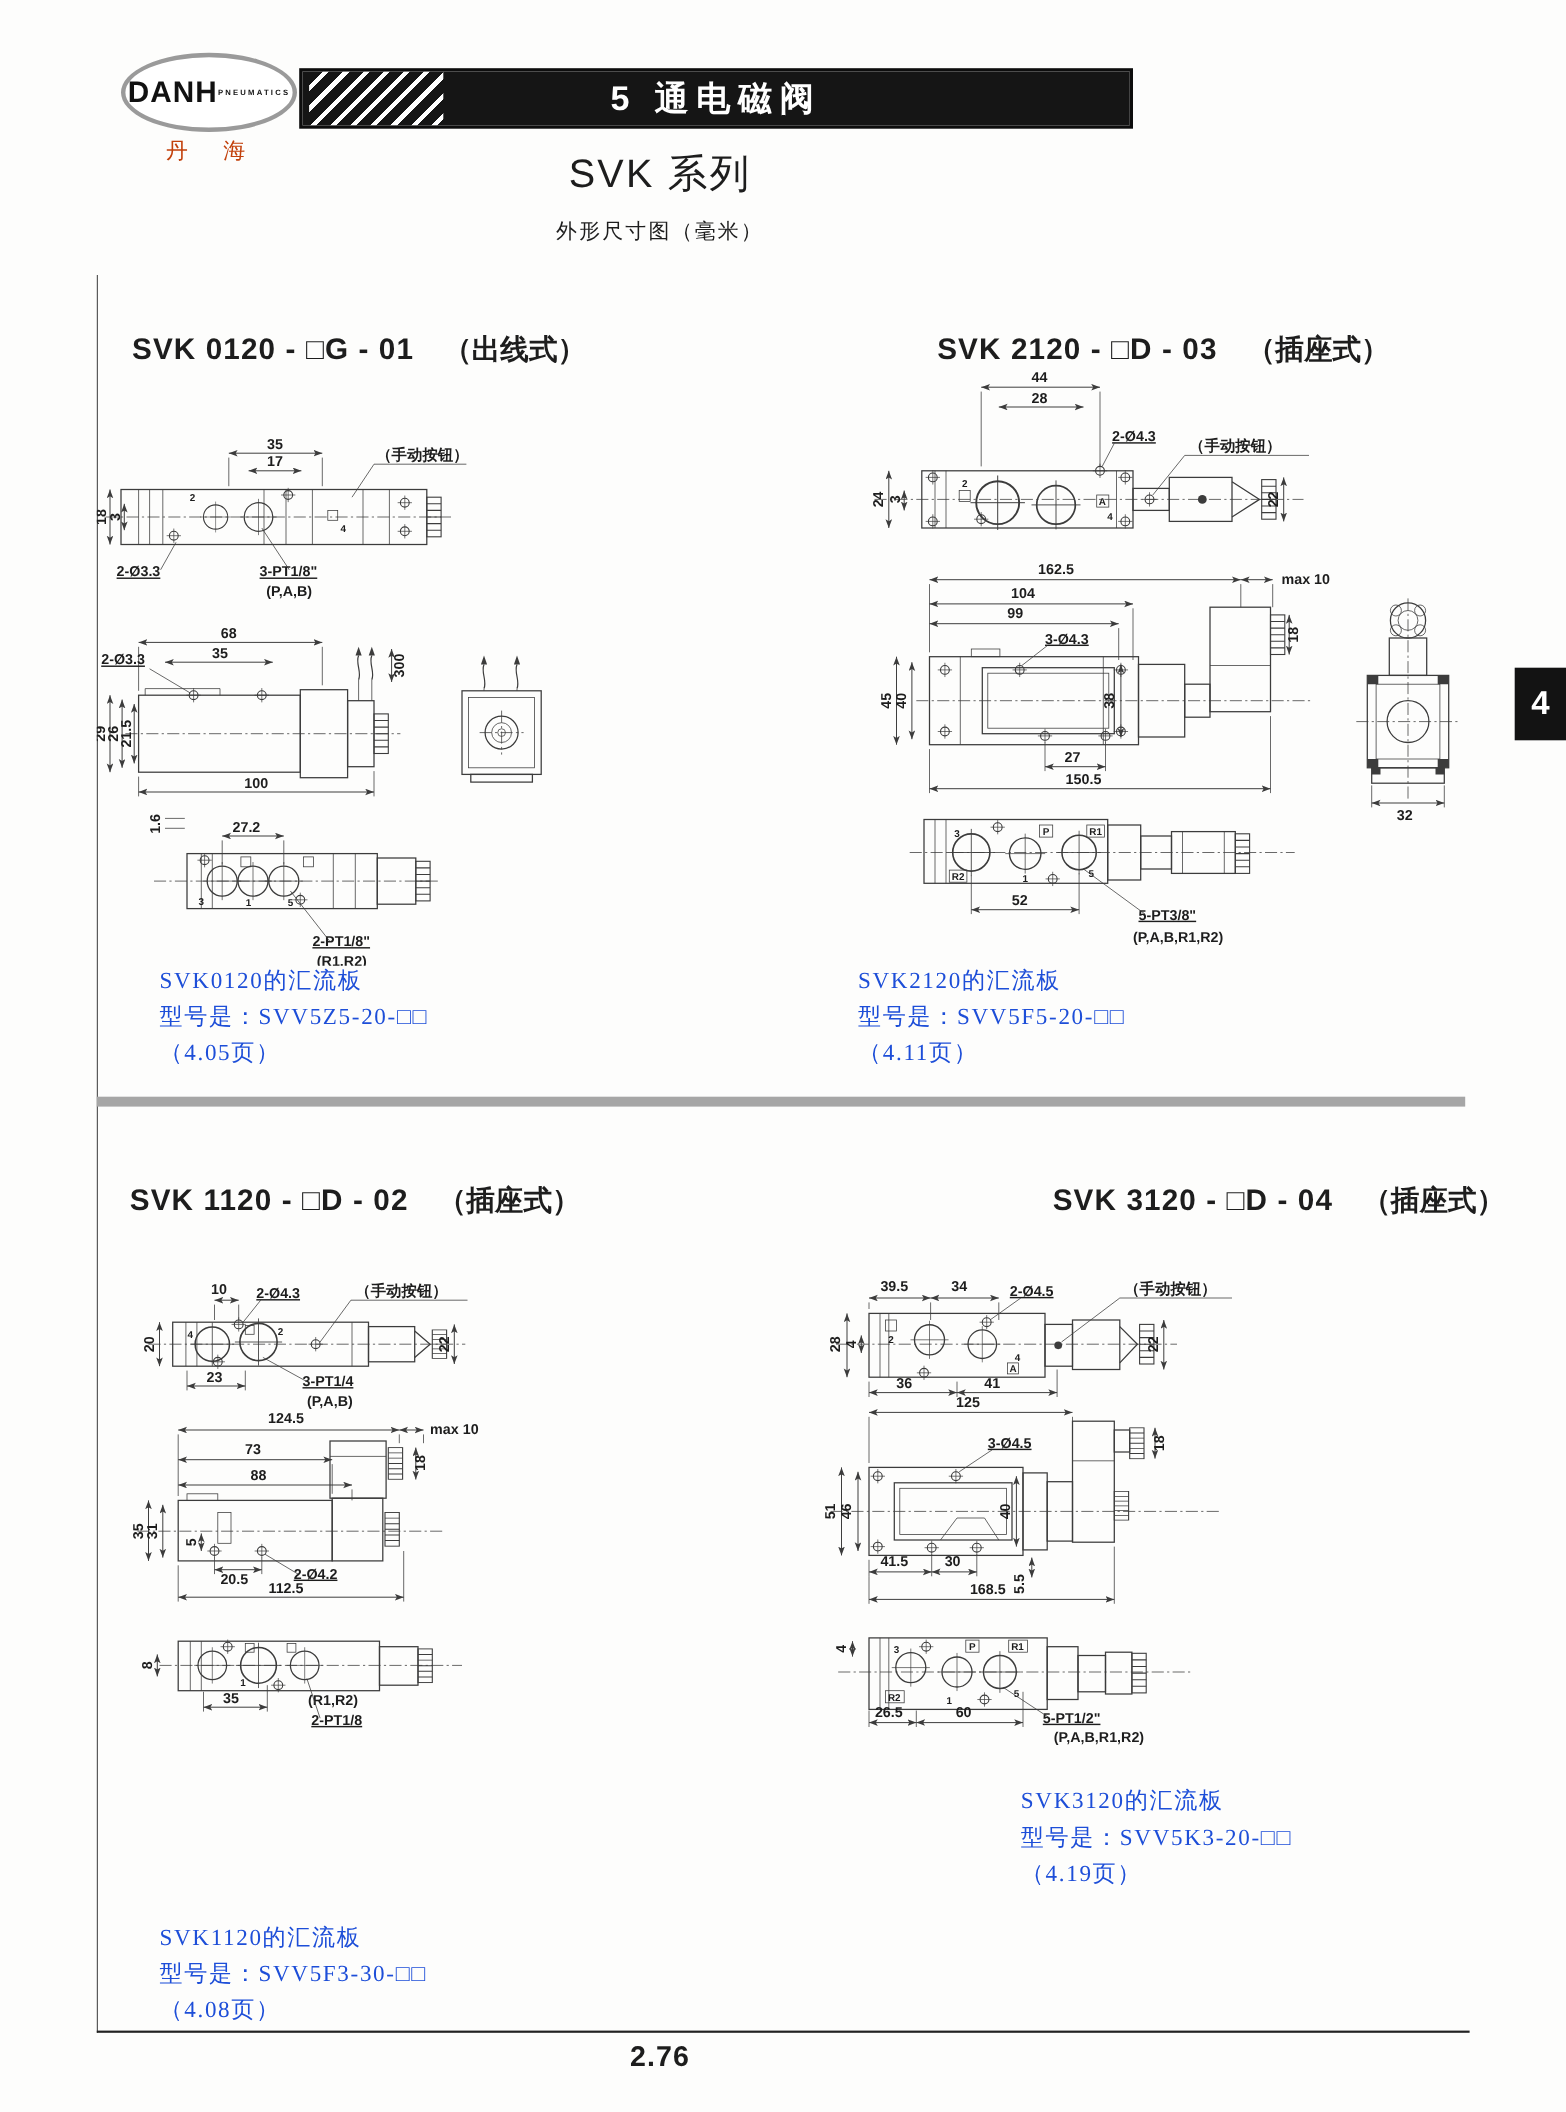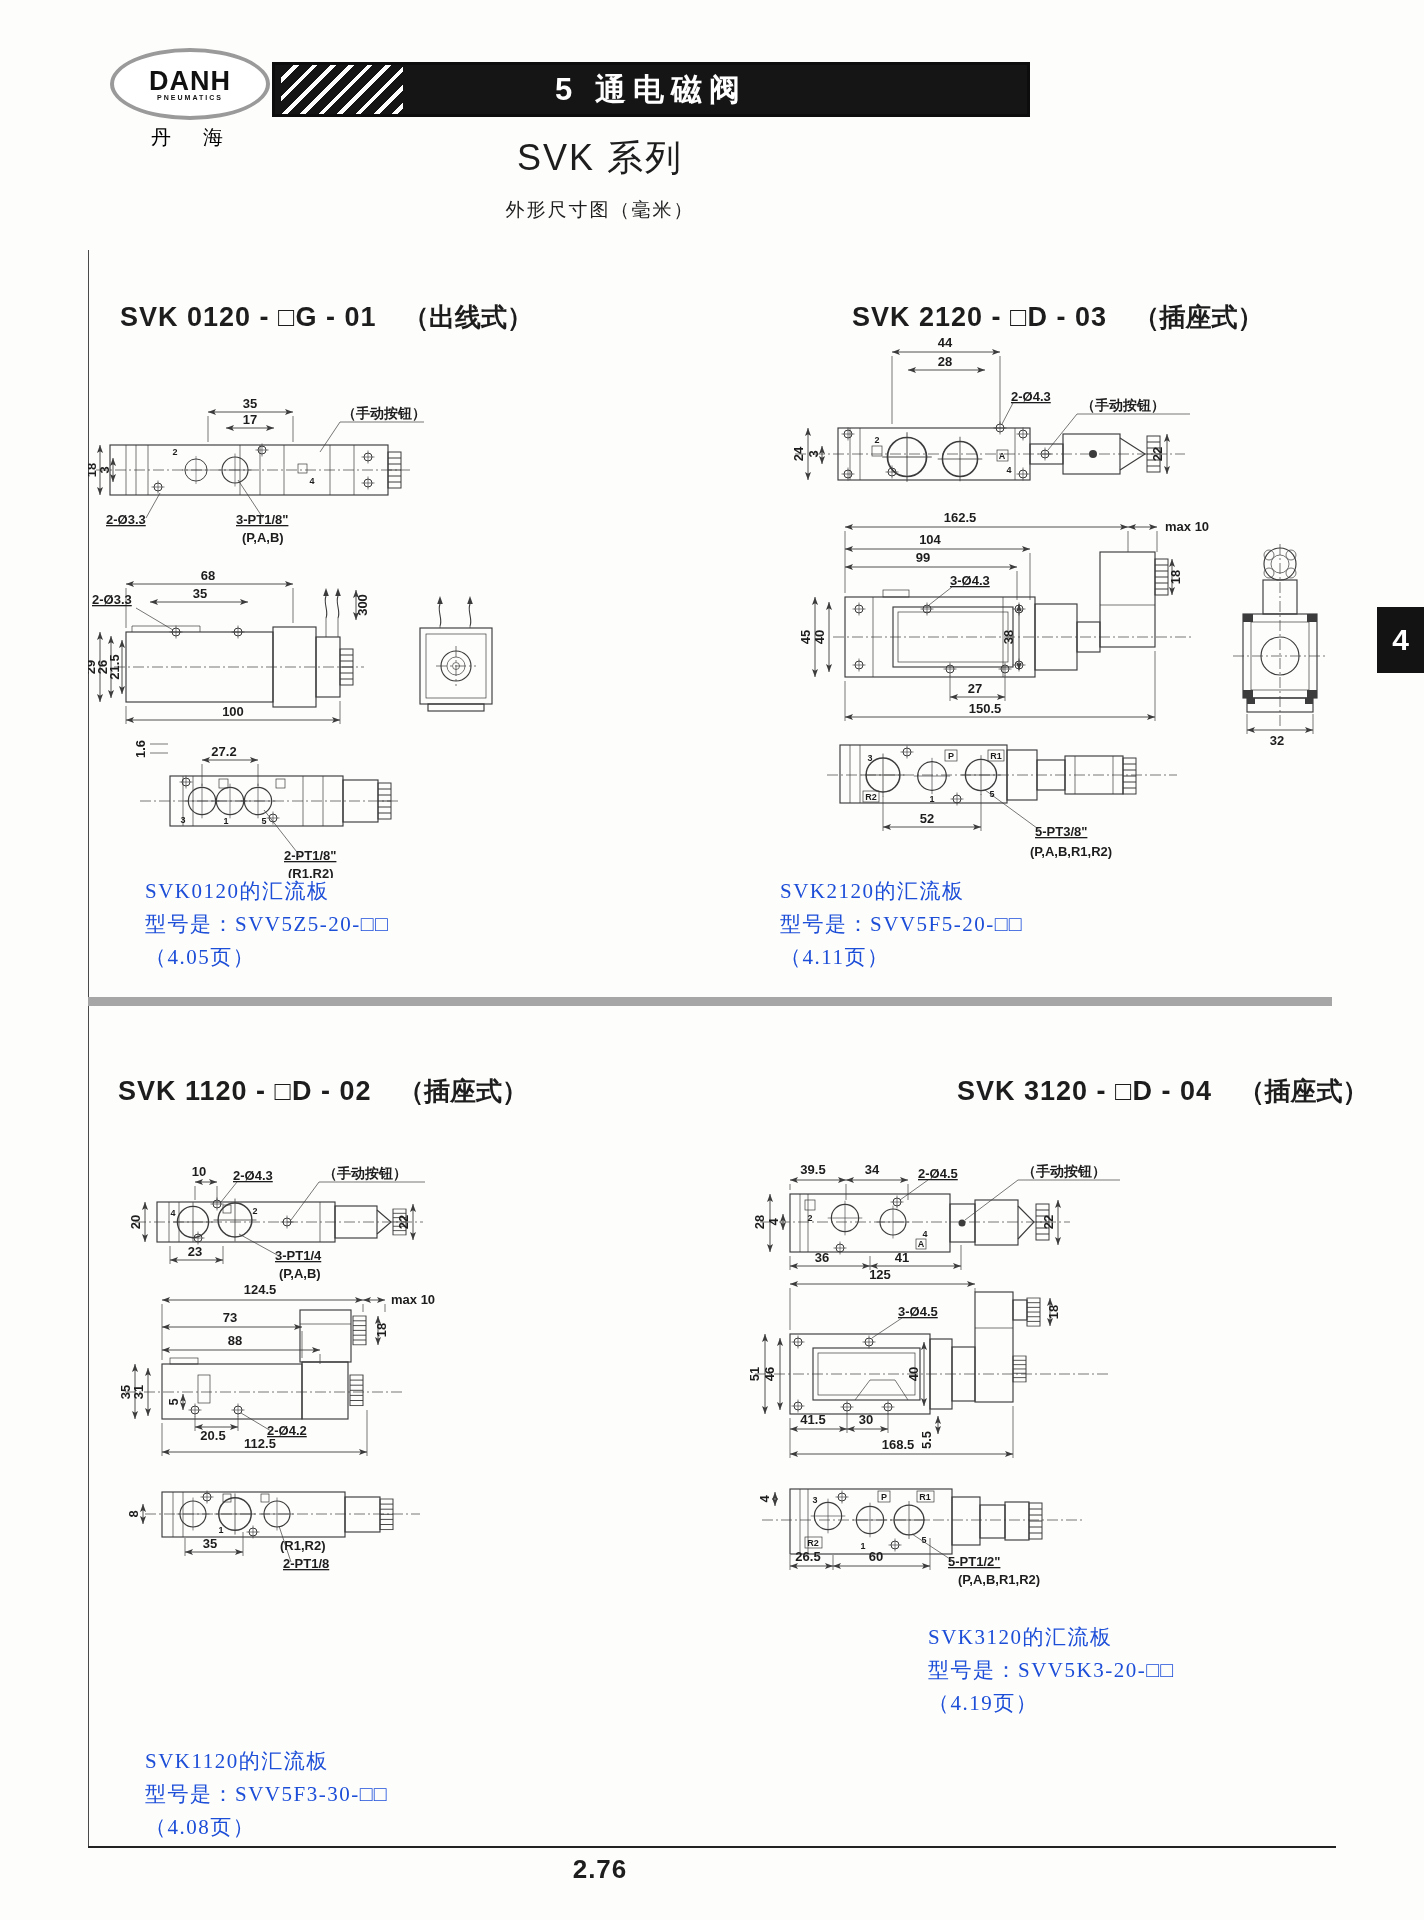--- a/index.html
+++ b/index.html
@@ -1,24 +1,24 @@
 <!DOCTYPE html>
 <html><head>
 <meta charset="utf-8">
 <style>
   html,body{margin:0;padding:0;background:#e8e8e8;}
   .page{position:relative;width:1424px;height:1920px;background:#fdfdfc;overflow:hidden;
         font-family:"Liberation Sans","DejaVu Sans",sans-serif;color:#1d1d1d;}
   
   .logo{position:absolute;left:106px;top:48px;width:168px;text-align:center;}
   .logo-oval{width:152px;height:64px;margin:0 auto;border:4px solid #9a9a9a;border-radius:50%;
-             display:flex;flex-direction:column;align-items:center;justify-content:center;background:#fff;}
+             display:flex;flex-direction:row;align-items:center;justify-content:center;background:#fff;}
   .logo-brand{font-size:27px;font-weight:900;letter-spacing:1px;color:#111;line-height:26px;}
   .logo-sub{font-size:7px;font-weight:bold;letter-spacing:2px;color:#111;}
-  .logo-cn{margin-top:4px;font-size:20px;letter-spacing:6px;font-family:"Liberation Serif","DejaVu Serif",serif;color:#000000;}
+  .logo-cn{margin-top:4px;font-size:20px;letter-spacing:6px;font-family:"Liberation Serif","DejaVu Serif",serif;color:#c2410c;}
   .banner{position:absolute;left:272px;top:62px;width:758px;height:55px;border:3px solid #0d0d0d;background:#fff;padding:0;box-sizing:border-box;}
   .banner-inner{position:relative;width:100%;height:100%;background:#151515;overflow:hidden;}
   .banner-stripes{position:absolute;left:6px;top:0;bottom:0;width:122px;
       background:repeating-linear-gradient(135deg,transparent 0 9px,#fff 9px 13px);}
   .banner-title{position:absolute;left:0;top:0;width:100%;height:100%;display:flex;align-items:center;justify-content:center;
       color:#fff;font-size:31px;font-weight:bold;letter-spacing:7px;}
   .page-title{position:absolute;left:380px;top:134px;width:440px;text-align:center;font-size:36px;font-weight:normal;letter-spacing:2px;}
   .page-subtitle{position:absolute;left:380px;top:197px;width:440px;text-align:center;font-size:19px;letter-spacing:2px;}
   
   .sec-title{position:absolute;white-space:nowrap;}

